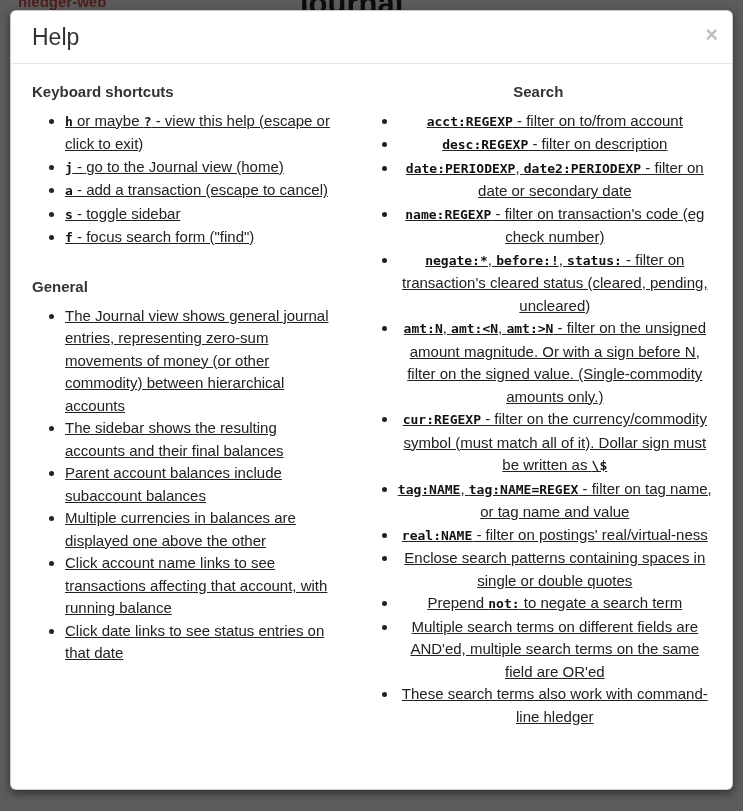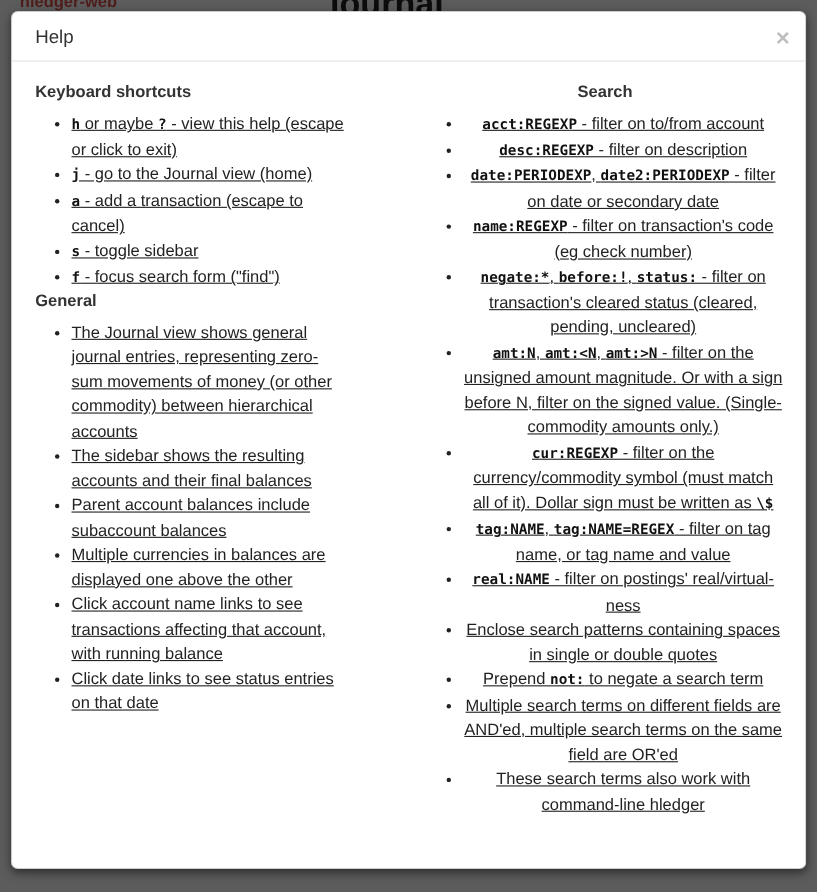--- a/index.html
+++ b/index.html
@@ -47,45 +47,44 @@
     display: flex; flex-direction: column;
     overflow: hidden;
   }
   .modal-header {
     position: relative;
     padding: 13px 15px 11px 21px;
     border-bottom: 1px solid #e5e5e5;
     flex: 0 0 auto;
   }
   .modal-title {
-    font-size: 17px;
+    font-size: 23px;
     font-weight: 500;
     color: #333;
     line-height: 1.2;
   }
   .close-btn {
     position: absolute; top: 13px; right: 14px;
     background: none; border: none;
     font-size: 22px; font-weight: bold; line-height: 1;
     color: #000; opacity: 0.25;
     cursor: pointer;
     font-family: "Liberation Sans", sans-serif;
   }
 
   .modal-body {
     flex: 1 1 auto;
     padding: 19px 20px 10px 21px;
     display: flex;
     overflow: hidden;
-    gap: 44px;
   }
   .col-left  { width: 47%; padding-right: 16px; }
   .col-right { width: 53%; padding-left: 13px; text-align: center; }
 
-  .section + .section { }
+  .section + .section { margin-top: 28px; }
   .section-heading {
     font-size: 15px;
     font-weight: bold;
     color: #333;
   }
   .help-list {
     margin: 10px 0 0 0;
     padding-left: 33px;
     list-style: disc;
   }

